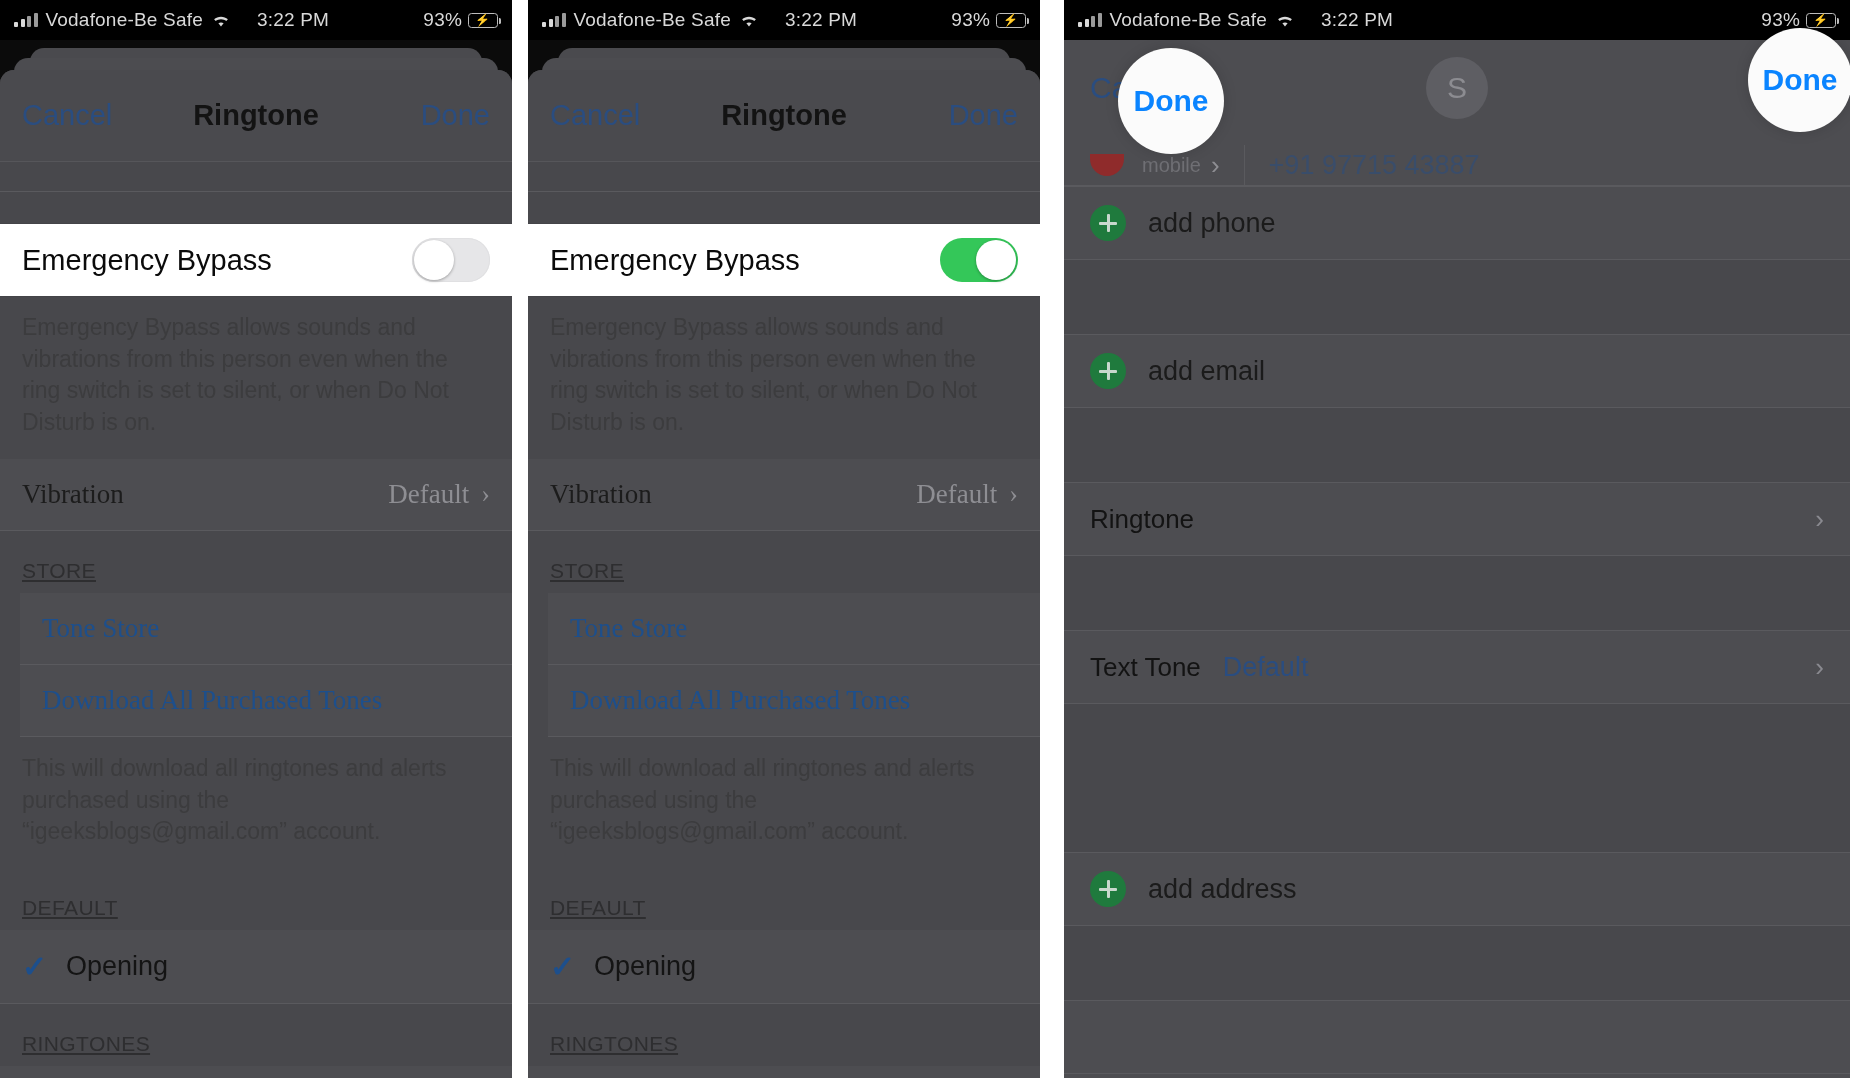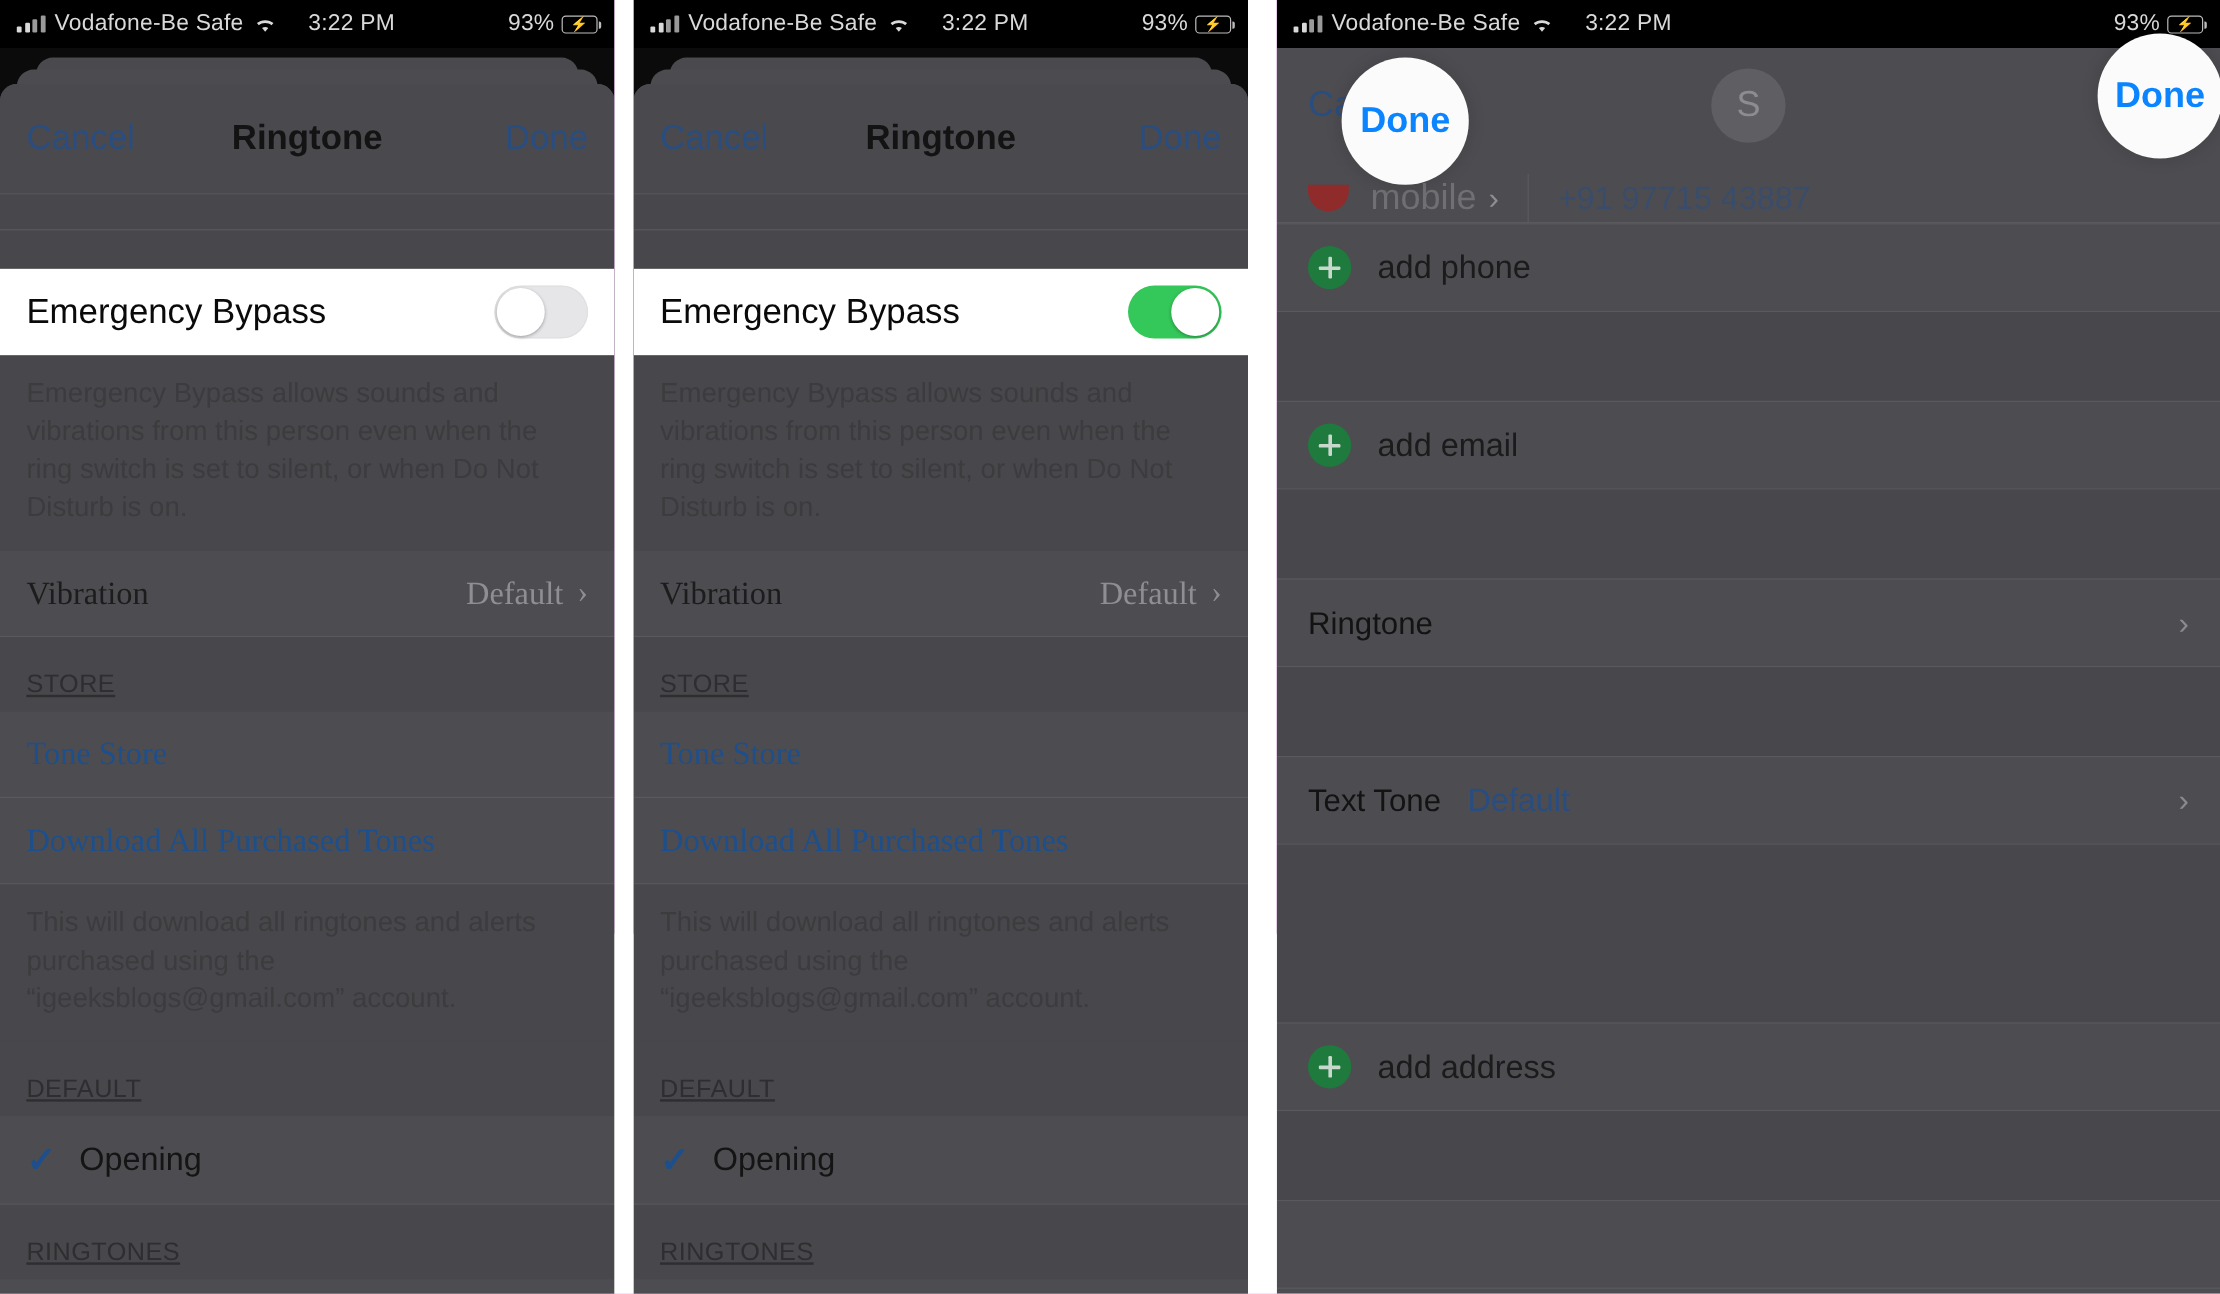--- a/index.html
+++ b/index.html
@@ -2,21 +2,21 @@
 <html><head>
 <meta charset="utf-8">
 <style>
   * { box-sizing: border-box; margin: 0; padding: 0; }
   html, body {
     width: 1850px; height: 1078px;
     background: #fff;
     font-family: "Liberation Sans", sans-serif;
     overflow: hidden;
   }
-  .stage { position: relative; width: 1850px; height: 778px; background: #a21caf; }
+  .stage { position: relative; width: 1850px; height: 778px; background: #fca5a5; }
 
   
   .panel { position: absolute; top: 0; height: 1078px; overflow: hidden; background: #000; }
   #panel1 { left: 0;    width: 512px; }
   #panel2 { left: 528px; width: 512px; }
   #panel3 { left: 1064px; width: 786px; }
 
   .gap { position: absolute; top: 0; height: 1078px; background: #ffffff; z-index: 30; }
   #gap1 { left: 512px; width: 16px; }
   #gap2 { left: 1040px; width: 24px; }
@@ -85,21 +85,21 @@
   .sep-top { height: 30px; background:#48484c; border-bottom:1px solid #5a5a5e; }
 
   .row {
     display:flex; align-items:center; min-height: 72px;
     padding: 0 22px; background:#4d4d51;
     border-bottom: 1px solid #5a5a5e;
     font-size: 27px; color:#1c1c1c;font-family:Liberation Serif, serif;
   }
   .row .val { margin-left:auto; color:#8e8e93; font-size:27px; display:flex; align-items:center; gap:12px;}
   .chev { color:#8e8e93; font-size: 26px; }
-  .row.link { color:#1d4f8c; }
+  .row.link { color:#1d4f8c;margin-left:20px; }
   .row.link span { color:#1d4f8c; }
 
   .hl-row {
     display:flex; align-items:center; min-height: 72px;
     padding: 0 22px; background:#ffffff; color:#000;
     font-size: 29px;
     box-shadow: 0 0 0 1px rgba(0,0,0,.05);
     position: relative; z-index: 20; margin-top: 32px;
   }
   .hl-row .label { font-size: 29px; color:#0a0a0a; }
@@ -165,21 +165,21 @@
   }
   .plus::before { left:9px; right:9px; top:16.5px; height:3.5px; }
   .plus::after  { top:9px; bottom:9px; left:16.5px; width:3.5px; }
   .c-label { font-size: 27px; color:#1b1b1b; }
   .c-key  { font-size: 26px; color:#131313; margin-right: 22px; }
   .c-val  { font-size: 27px; color:#2a4d80; }
   .c-chev { margin-left:auto; color:#8a8a90; font-size: 26px; }
 
   .mobile-strip { display:flex; align-items:center; }
   .dot-red { width:34px; height:22px; border-radius:0 0 17px 17px; background:#8f2b2b; margin-right: 18px;}
-  .mobile-lbl { color:#6f6f74; font-size:30px; margin-right: 10px; }
+  .mobile-lbl { color:#6f6f74; font-size:20px; margin-right: 10px; }
   .mobile-num { color:#2a4d80; font-size:27px; opacity:.55; }
   .vdiv { width:1px; height:40px; background:#5a5a5e; margin:0 24px; }
 
   
   .tap {
     position:absolute; border-radius:50%; background:#fbfbfb; z-index: 40;
     display:flex; align-items:center; justify-content:center;
     box-shadow: 0 0 14px rgba(0,0,0,.14);
   }
   .tap span { color:#0a84ff; font-weight: bold; }

